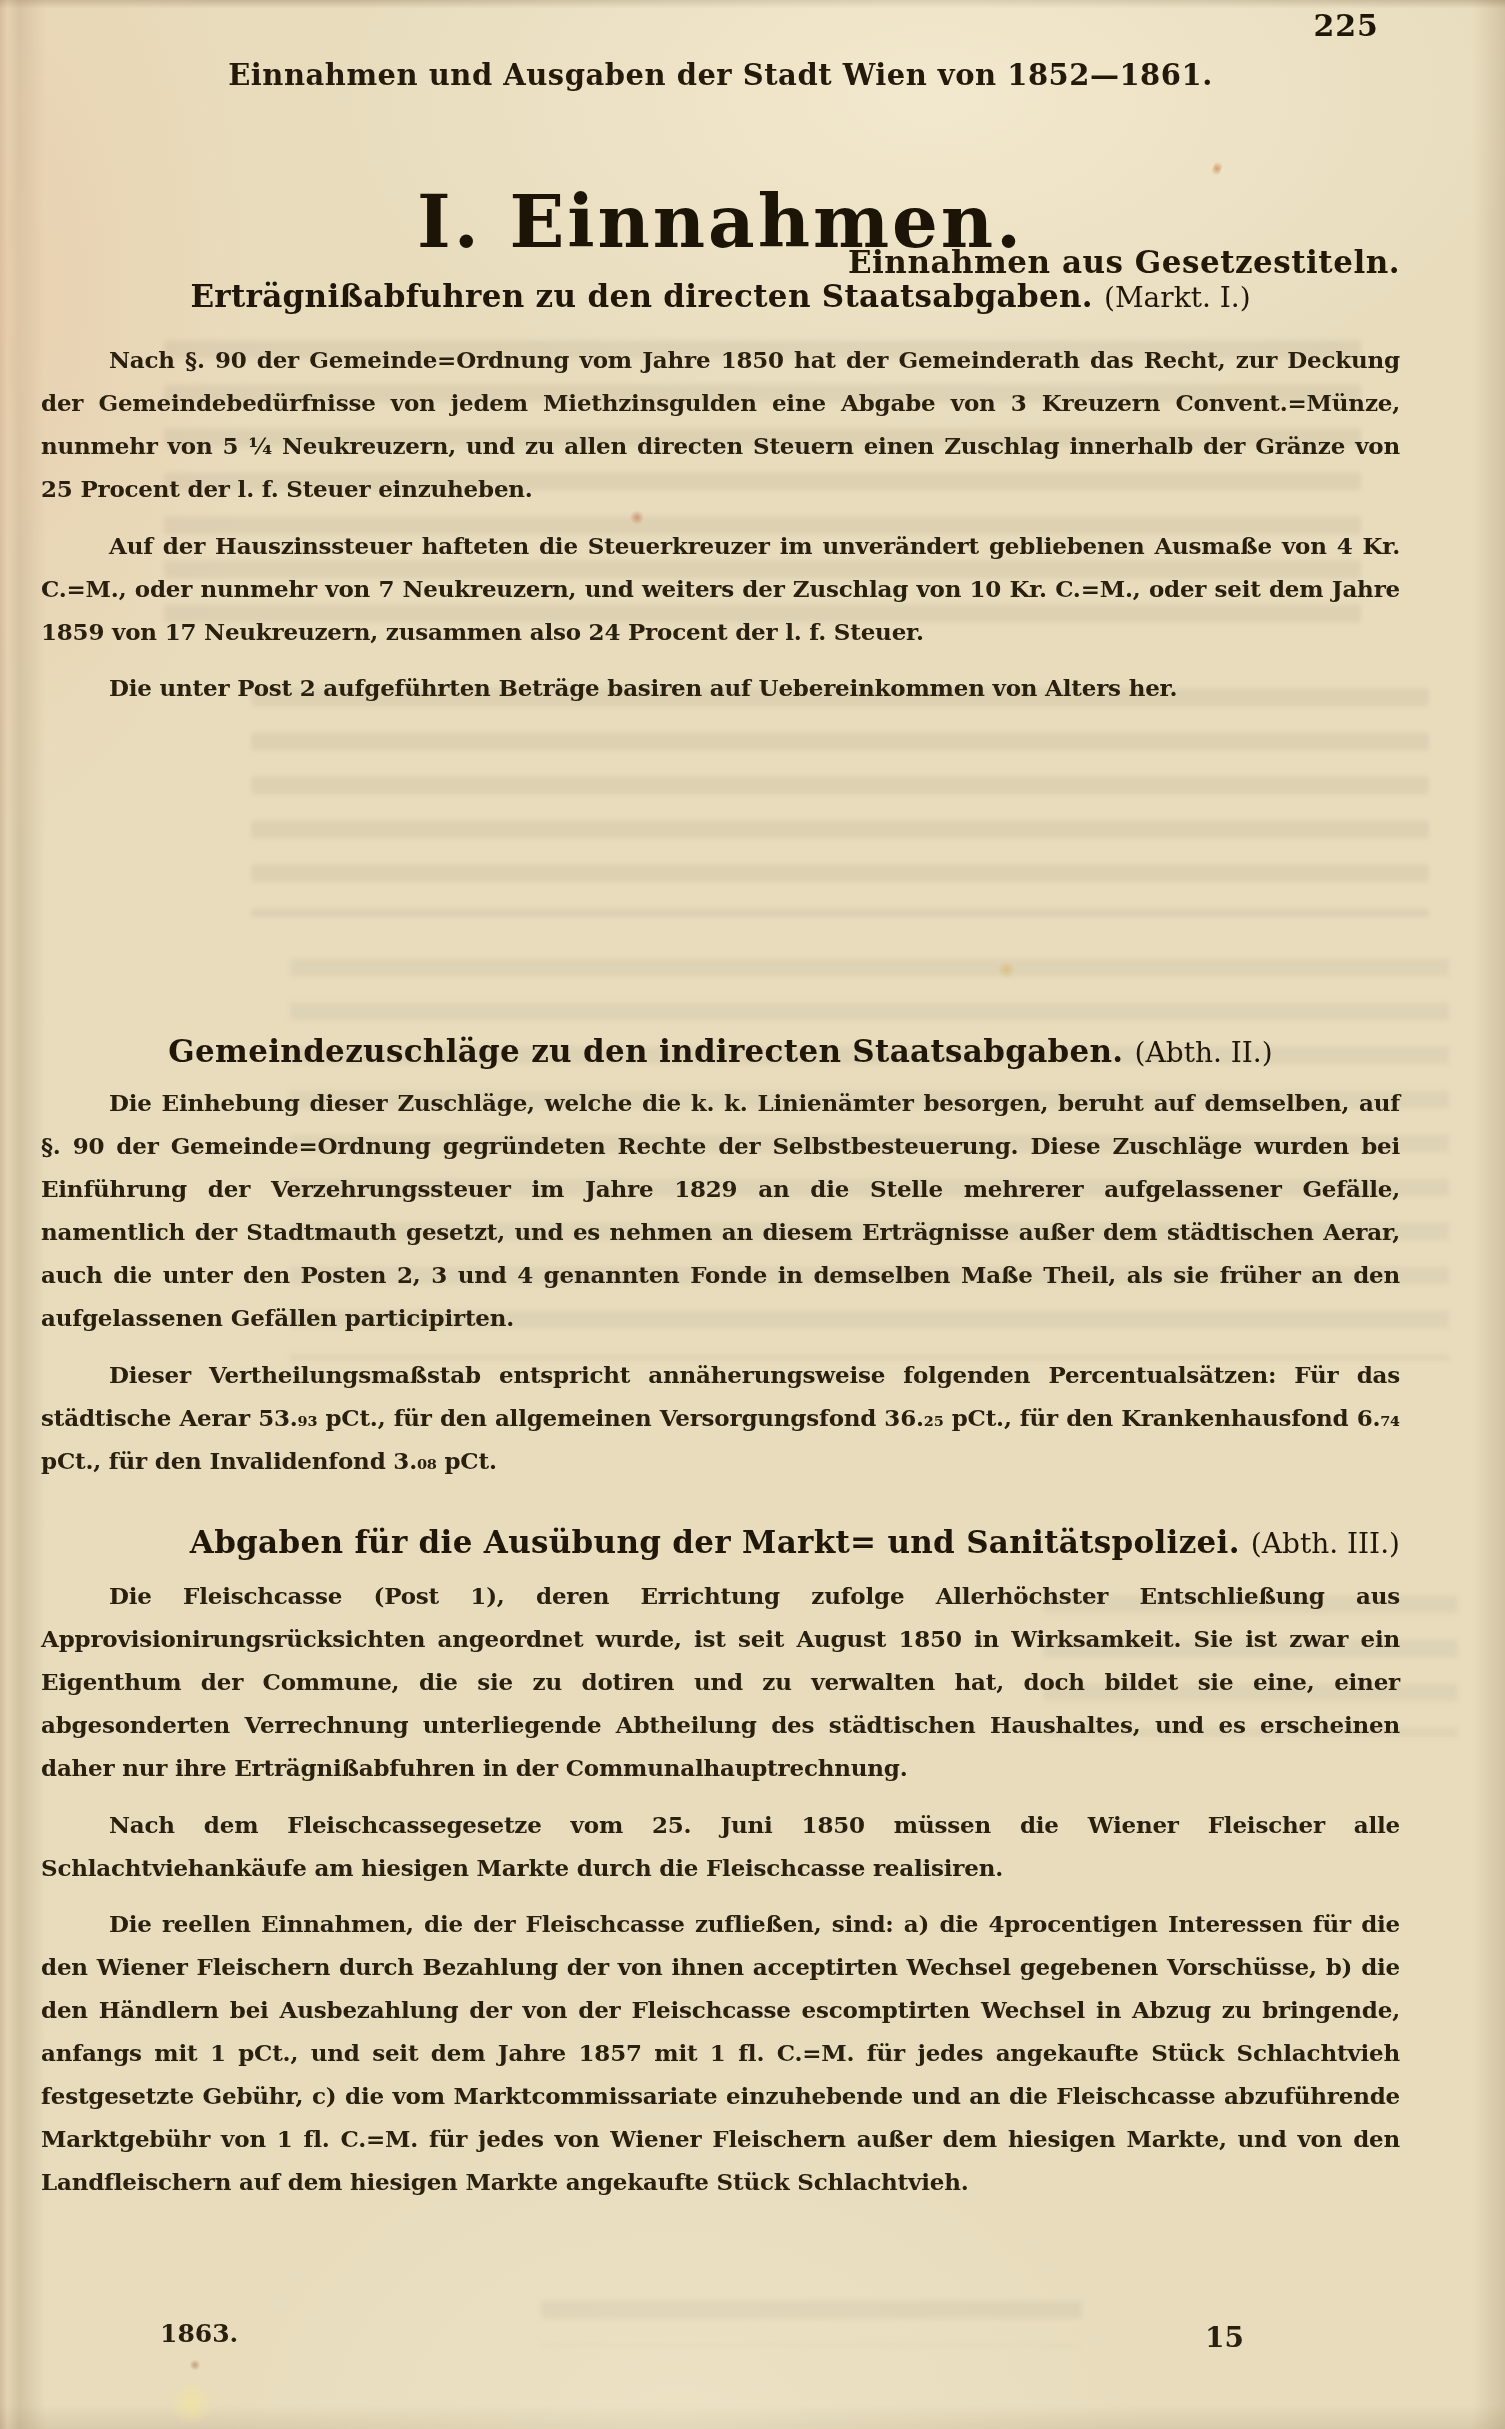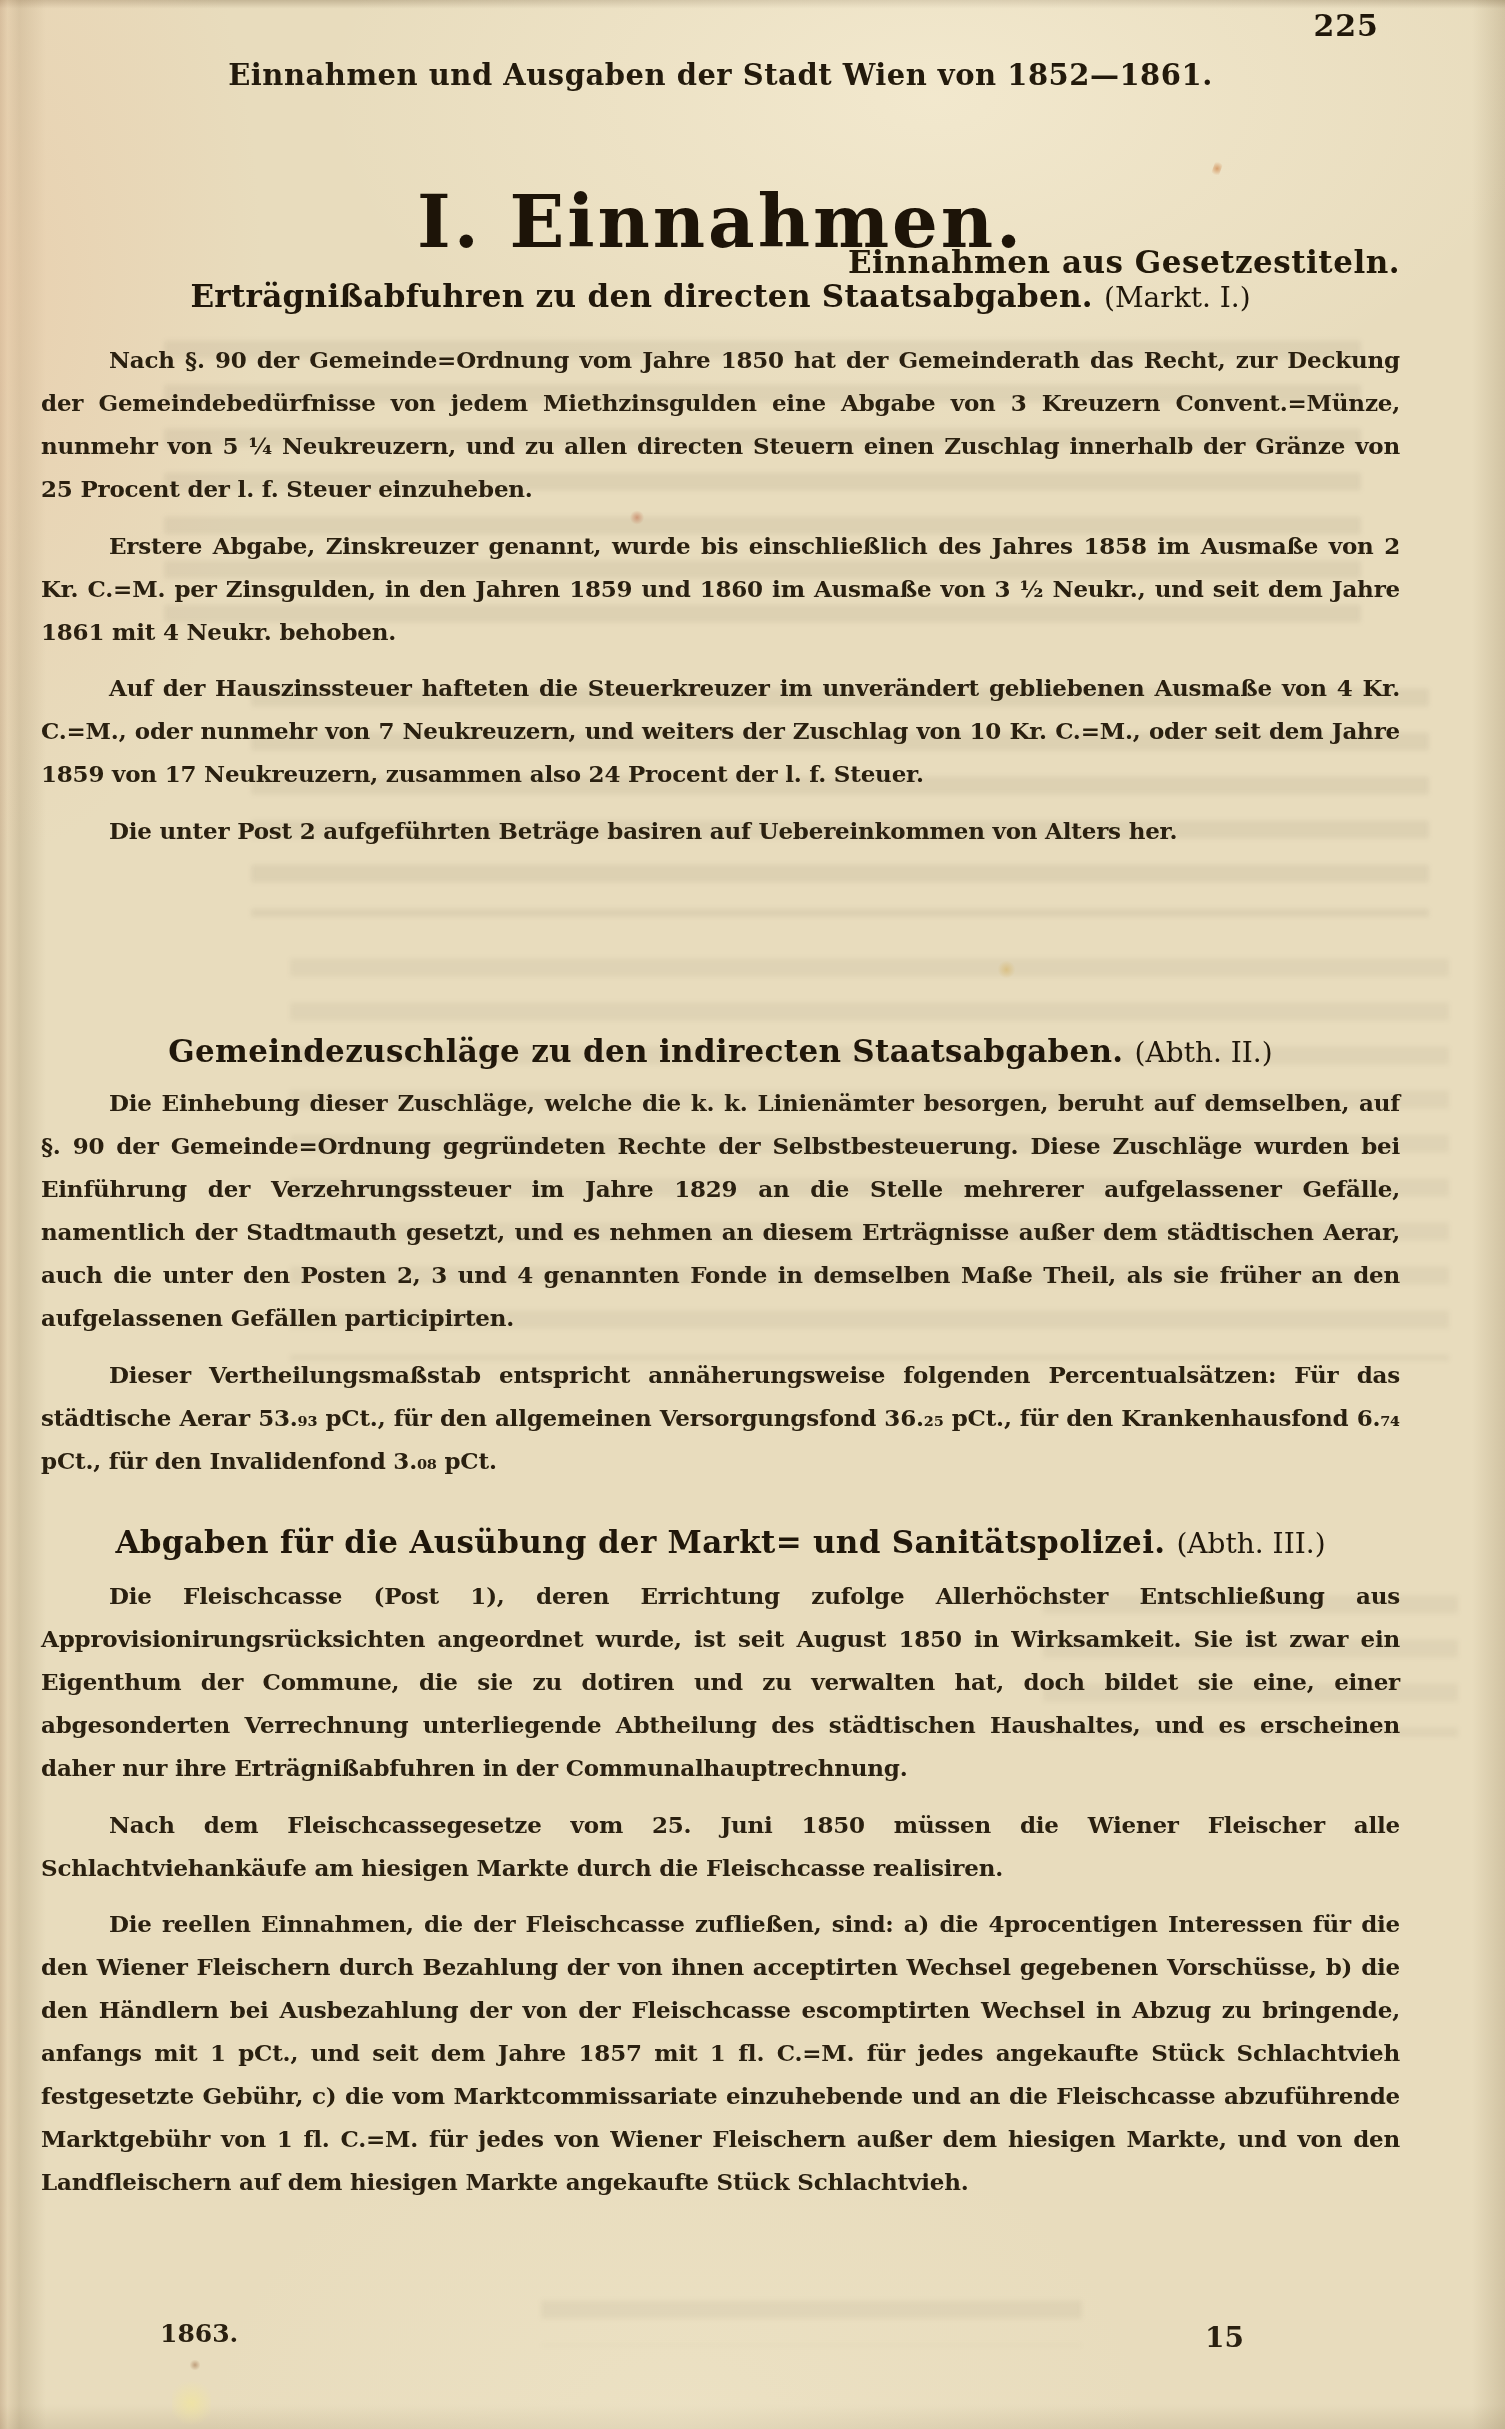--- a/index.html
+++ b/index.html
@@ -73,21 +73,21 @@
     text-align: center;
     font-size: 31px; font-weight: bold; letter-spacing: 0.3px;
     color: #20170a;
     white-space: nowrap;
   }
   .sec-head .ref {
     font-weight: normal; font-size: 28px; letter-spacing: 0;
   }
   #sec-head-1 { top: 278px; }
   #sec-head-2 { top: 1033px; }
-  #sec-head-3 { top: 1524px; }
+  #sec-head-3 { top: 1524px; text-align: right; }
 
   
   .text-block {
     position: absolute; left: 41px; width: 1359px;
     font-size: 23px; font-weight: bold;
     line-height: 43px;
     letter-spacing: -0.2px;
     text-align: justify;
     color: #2a2010;
   }
@@ -132,21 +132,20 @@
   <h1 class="main-title">I. Einnahmen.</h1>
 
   <h2 class="sub-title">Einnahmen aus Gesetzestiteln.</h2>
 
   <div class="sec-head" id="sec-head-1">
     <span>Erträgnißabfuhren zu den directen Staatsabgaben.</span>
     <span class="ref">(Markt. I.)</span>
   </div>
   <div class="text-block" id="block-1">
     <p>Nach §. 90 der Gemeinde=Ordnung vom Jahre 1850 hat der Gemeinderath das Recht, zur Deckung der Gemeindebedürfnisse von jedem Miethzinsgulden eine Abgabe von 3 Kreuzern Convent.=Münze, nunmehr von 5 ¼ Neukreuzern, und zu allen directen Steuern einen Zuschlag innerhalb der Gränze von 25 Procent der l. f. Steuer einzuheben.</p>
-    <p>Erstere Abgabe, Zinskreuzer genannt, wurde bis einschließlich des Jahres 1858 im Ausmaße von 2 Kr. C.=M. per Zinsgulden, in den Jahren 1859 und 1860 im Ausmaße von 3 ½ Neukr., und seit dem Jahre 1861 mit 4 Neukr. behoben.</p>
     <p>Auf der Hauszinssteuer hafteten die Steuerkreuzer im unverändert gebliebenen Ausmaße von 4 Kr. C.=M., oder nunmehr von 7 Neukreuzern, und weiters der Zuschlag von 10 Kr. C.=M., oder seit dem Jahre 1859 von 17 Neukreuzern, zusammen also 24 Procent der l. f. Steuer.</p>
     <p>Die unter Post 2 aufgeführten Beträge basiren auf Uebereinkommen von Alters her.</p>
   </div>
 
   <div class="sec-head" id="sec-head-2">
     <span>Gemeindezuschläge zu den indirecten Staatsabgaben.</span>
     <span class="ref">(Abth. II.)</span>
   </div>
   <div class="text-block" id="block-2">
     <p>Die Einhebung dieser Zuschläge, welche die k. k. Linienämter besorgen, beruht auf demselben, auf §. 90 der Gemeinde=Ordnung gegründeten Rechte der Selbstbesteuerung. Diese Zuschläge wurden bei Einführung der Verzehrungssteuer im Jahre 1829 an die Stelle mehrerer aufgelassener Gefälle, namentlich der Stadtmauth gesetzt, und es nehmen an diesem Erträgnisse außer dem städtischen Aerar, auch die unter den Posten 2, 3 und 4 genannten Fonde in demselben Maße Theil, als sie früher an den aufgelassenen Gefällen participirten.</p>

